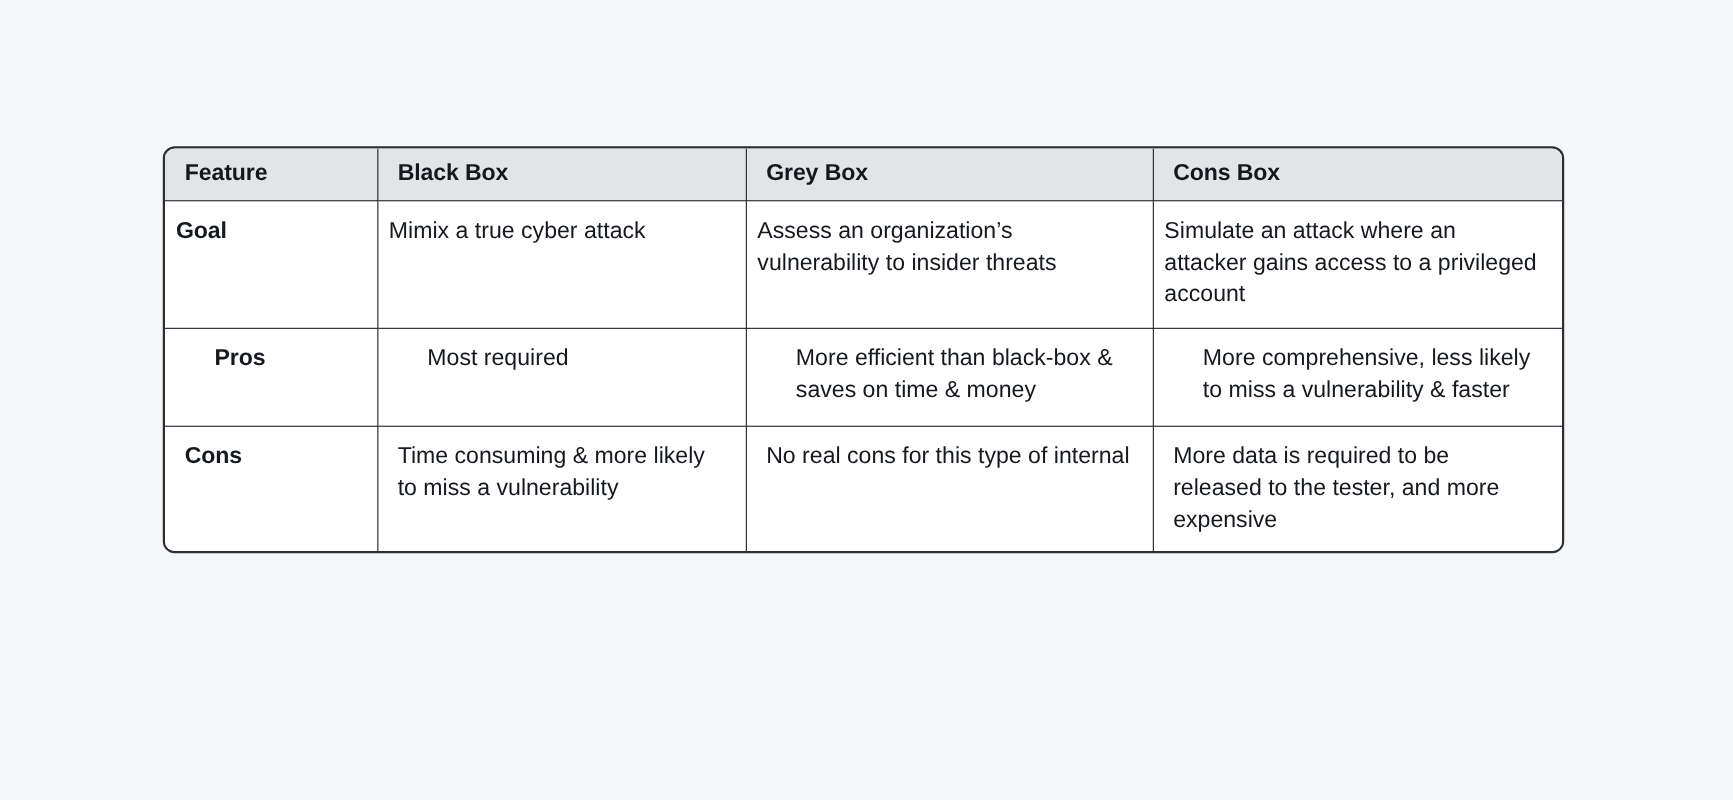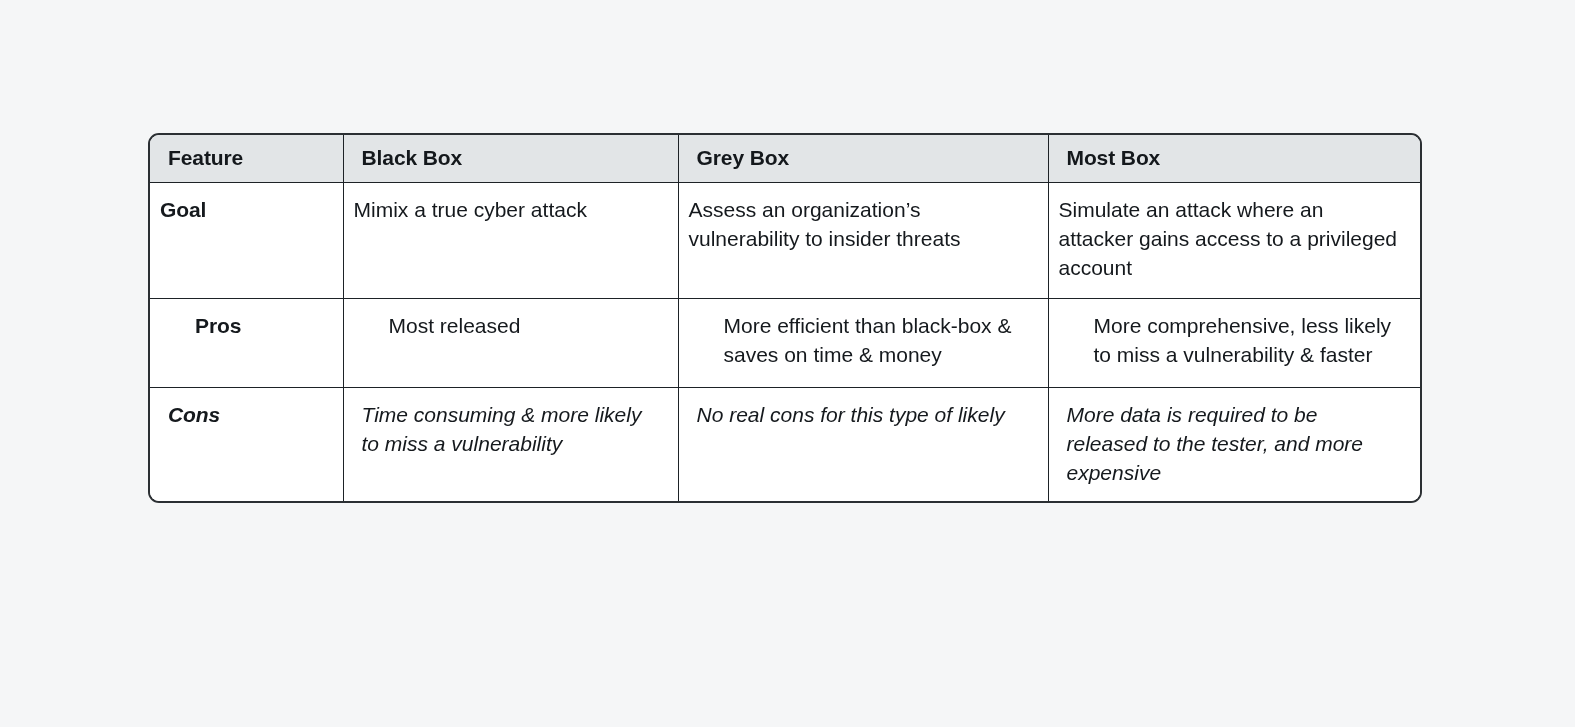--- a/index.html
+++ b/index.html
@@ -78,21 +78,20 @@
     border-right: 1.5px solid #1d2226;
     border-bottom: 1.5px solid #1d2226;
     box-sizing: border-box;
     background: #ffffff;
   }
   table.cmp tbody td:last-child {
     border-right: none;
   }
   table.cmp tbody tr:last-child td {
     border-bottom: none;
-    font-style: italic;
   }
 
   table.cmp tbody td.feature-cell {
     font-weight: bold;
     letter-spacing: -0.1px;
     white-space: nowrap;
   }
 
   
   table.cmp tbody tr.row-goal   td { height: 116px; padding-left: 10px; }
@@ -116,21 +115,21 @@
         <col class="c-black">
         <col class="c-grey">
         <col class="c-white">
       </colgroup>
 
       <thead>
         <tr>
           <th>Feature</th>
           <th>Black Box</th>
           <th>Grey Box</th>
-          <th>Most Box</th>
+          <th>Cons Box</th>
         </tr>
       </thead>
 
       <tbody>
 
         <tr class="row-goal">
           <td class="feature-cell">
             <span class="cell-text">Goal</span>
           </td>
           <td>
@@ -143,39 +142,39 @@
             <span class="cell-text">Simulate an attack where an attacker gains access to a privileged account</span>
           </td>
         </tr>
 
 
         <tr class="row-pros">
           <td class="feature-cell">
             <span class="cell-text">Pros</span>
           </td>
           <td>
-            <span class="cell-text">Most released</span>
+            <span class="cell-text">Most required</span>
           </td>
           <td>
             <span class="cell-text">More efficient than black-box &amp; saves on time &amp; money</span>
           </td>
           <td>
             <span class="cell-text">More comprehensive, less likely to miss a vulnerability &amp; faster</span>
           </td>
         </tr>
 
         <tr class="row-cons">
           <td class="feature-cell">
             <span class="cell-text">Cons</span>
           </td>
           <td>
             <span class="cell-text">Time consuming &amp; more likely to miss a vulnerability</span>
           </td>
           <td>
-            <span class="cell-text">No real cons for this type of likely</span>
+            <span class="cell-text">No real cons for this type of internal</span>
           </td>
           <td>
             <span class="cell-text">More data is required to be released to the tester, and more expensive</span>
           </td>
         </tr>
 
       </tbody>
     </table>
   </div>
 

